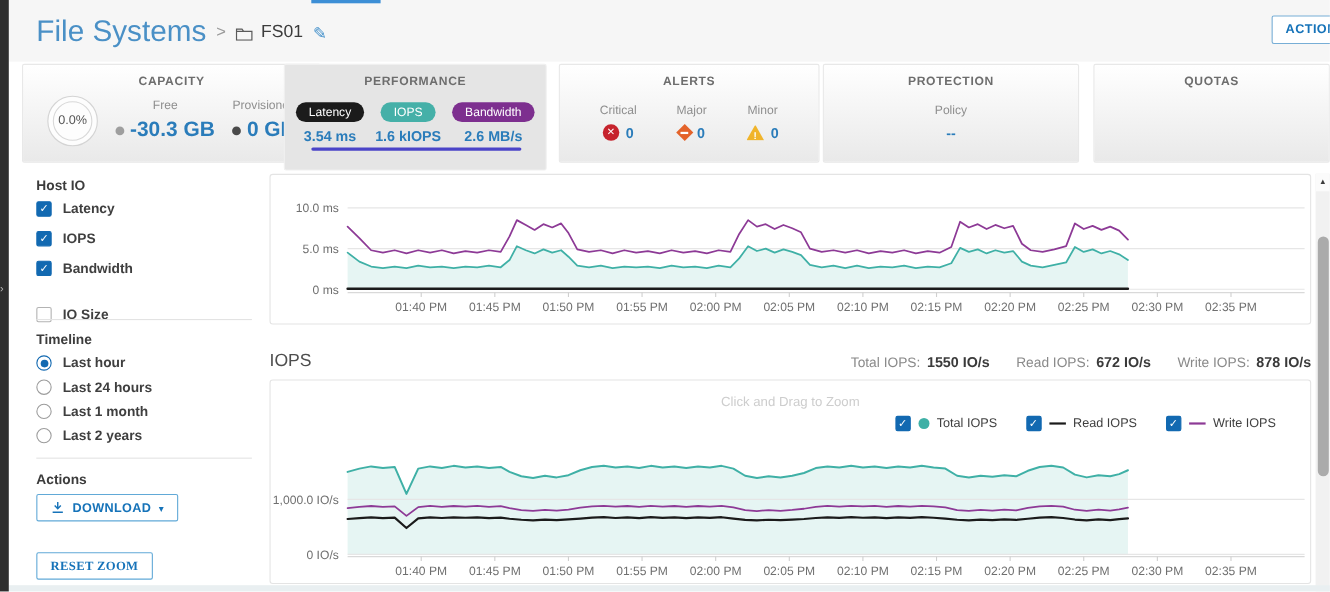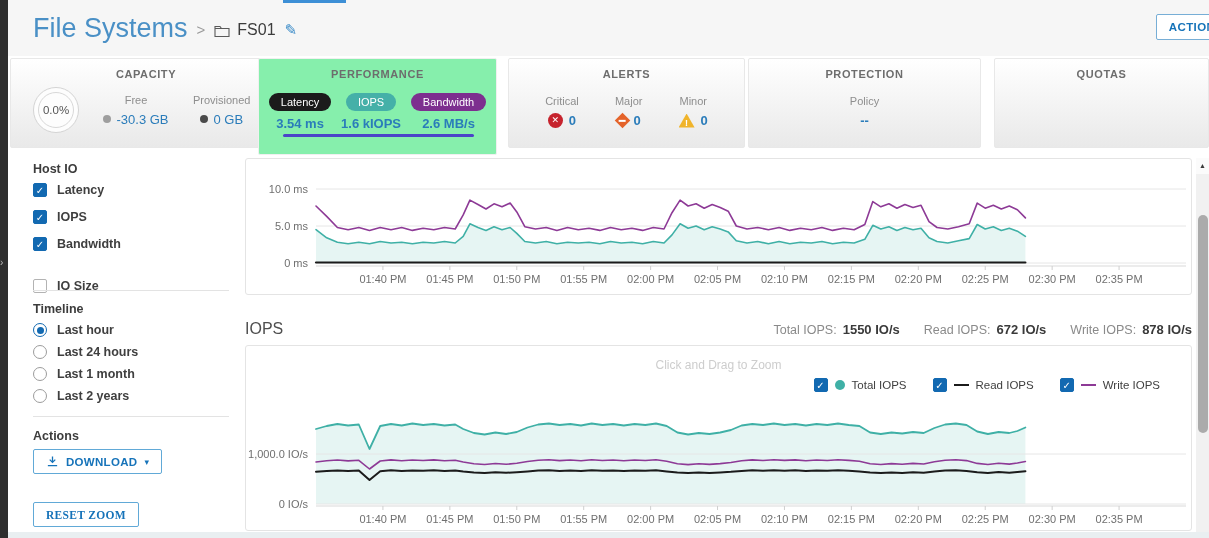--- a/index.html
+++ b/index.html
@@ -20,32 +20,32 @@
   .bc-entity { color:#3c3c3c; font-size:16px; margin-top:3px; display:flex; align-items:center; gap:7px; }
   .pencil { color:#3a8bc8; font-size:15px; margin-top:2px; cursor:pointer; }
   .actions-btn { position:absolute; left:1156px; top:14px; width:80px; height:26px; background:#fff;
     border:1px solid #77aed6; border-radius:2px; color:#1673b9; font-size:11.5px; font-weight:bold;
     letter-spacing:.4px; text-align:center; line-height:24px; cursor:pointer; }
 
   
   .card { position:absolute; top:58px; height:90px; background:linear-gradient(#ffffff,#e9e9e9);
     border:1px solid #e8e8e8; border-radius:2px; cursor:pointer; }
   .card-title { text-align:center; margin-top:9px; font-size:11px; font-weight:bold; letter-spacing:.6px; color:#6d6d6d; }
-  .card.selected { background:#86efac; height:97px; border-color:#f0f0f0; }
+  .card.selected { background:#e5e5e5; height:97px; border-color:#f0f0f0; }
   .perf-underline { position:absolute; left:24px; right:22px; top:75px; height:3px; background:#4b44c8; border-radius:2px; }
 
   .cap-card-body { position:absolute; left:0; top:28px; width:100%; display:flex; align-items:center; }
   .donut { position:relative; width:46px; height:46px; margin-left:22px; border:1px solid #d4d4d4; border-radius:50%;
     display:flex; align-items:center; justify-content:center; background:#fdfdfd; }
   .donut-inner { position:absolute; left:4px; top:4px; width:36px; height:36px; border:1px solid #d8d8d8; border-radius:50%; }
   .donut-val { font-size:11.5px; color:#555; z-index:2; }
   .cap-cols { display:flex; flex:1; justify-content:space-evenly; margin-right:6px; }
   .cap-col { text-align:center; }
   .cap-lab { font-size:11px; color:#8e8e8e; margin-bottom:6px; }
-  .cap-val { font-size:13px; font-weight:normal; color:#2a7cba; display:flex; align-items:center; gap:5px; justify-content:center; }
+  .cap-val { font-size:19px; font-weight:bold; color:#2a7cba; display:flex; align-items:center; gap:5px; justify-content:center; }
   .dot { width:8px; height:8px; border-radius:50%; display:inline-block; }
 
   .perf-body { position:absolute; top:33px; left:0; width:100%; display:flex; justify-content:space-evenly; }
   .perf-metric { text-align:center; }
   .pill { display:inline-block; color:#fff; font-size:11px; padding:3px 12px; border-radius:9px; }
   .perf-val { margin-top:5px; font-size:13px; font-weight:bold; color:#2a7cba; }
 
   .alerts-body { position:absolute; top:36px; left:0; width:100%; display:flex; justify-content:space-evenly; }
   .alert-col { text-align:center; }
   .alert-lab { font-size:11px; color:#8e8e8e; margin-bottom:6px; }
@@ -120,21 +120,21 @@
           <path d="M1 2.5 h5 l1.5 2 H15 v8 H1 Z M1 4.5 h6" fill="none" stroke="#5a5a5a" stroke-width="1.1"></path>
         </svg>
         <span>FS01</span>
       </span>
       <span class="pencil">✎</span>
     </div>
   </div>
   <div class="topbar-accent"></div>
   <div class="actions-btn">ACTIONS</div>
 
-  <div class="card" style="left:10px;width:272px;">
+  <div class="card" style="left:20px;width:272px;">
     <div class="card-title">CAPACITY</div>
     <div class="cap-card-body">
       <div class="donut">
         <div class="donut-inner"></div>
         <div class="donut-val">0.0%</div>
       </div>
       <div class="cap-cols">
         <div class="cap-col">
           <div class="cap-lab">Free</div>
           <div class="cap-val">

